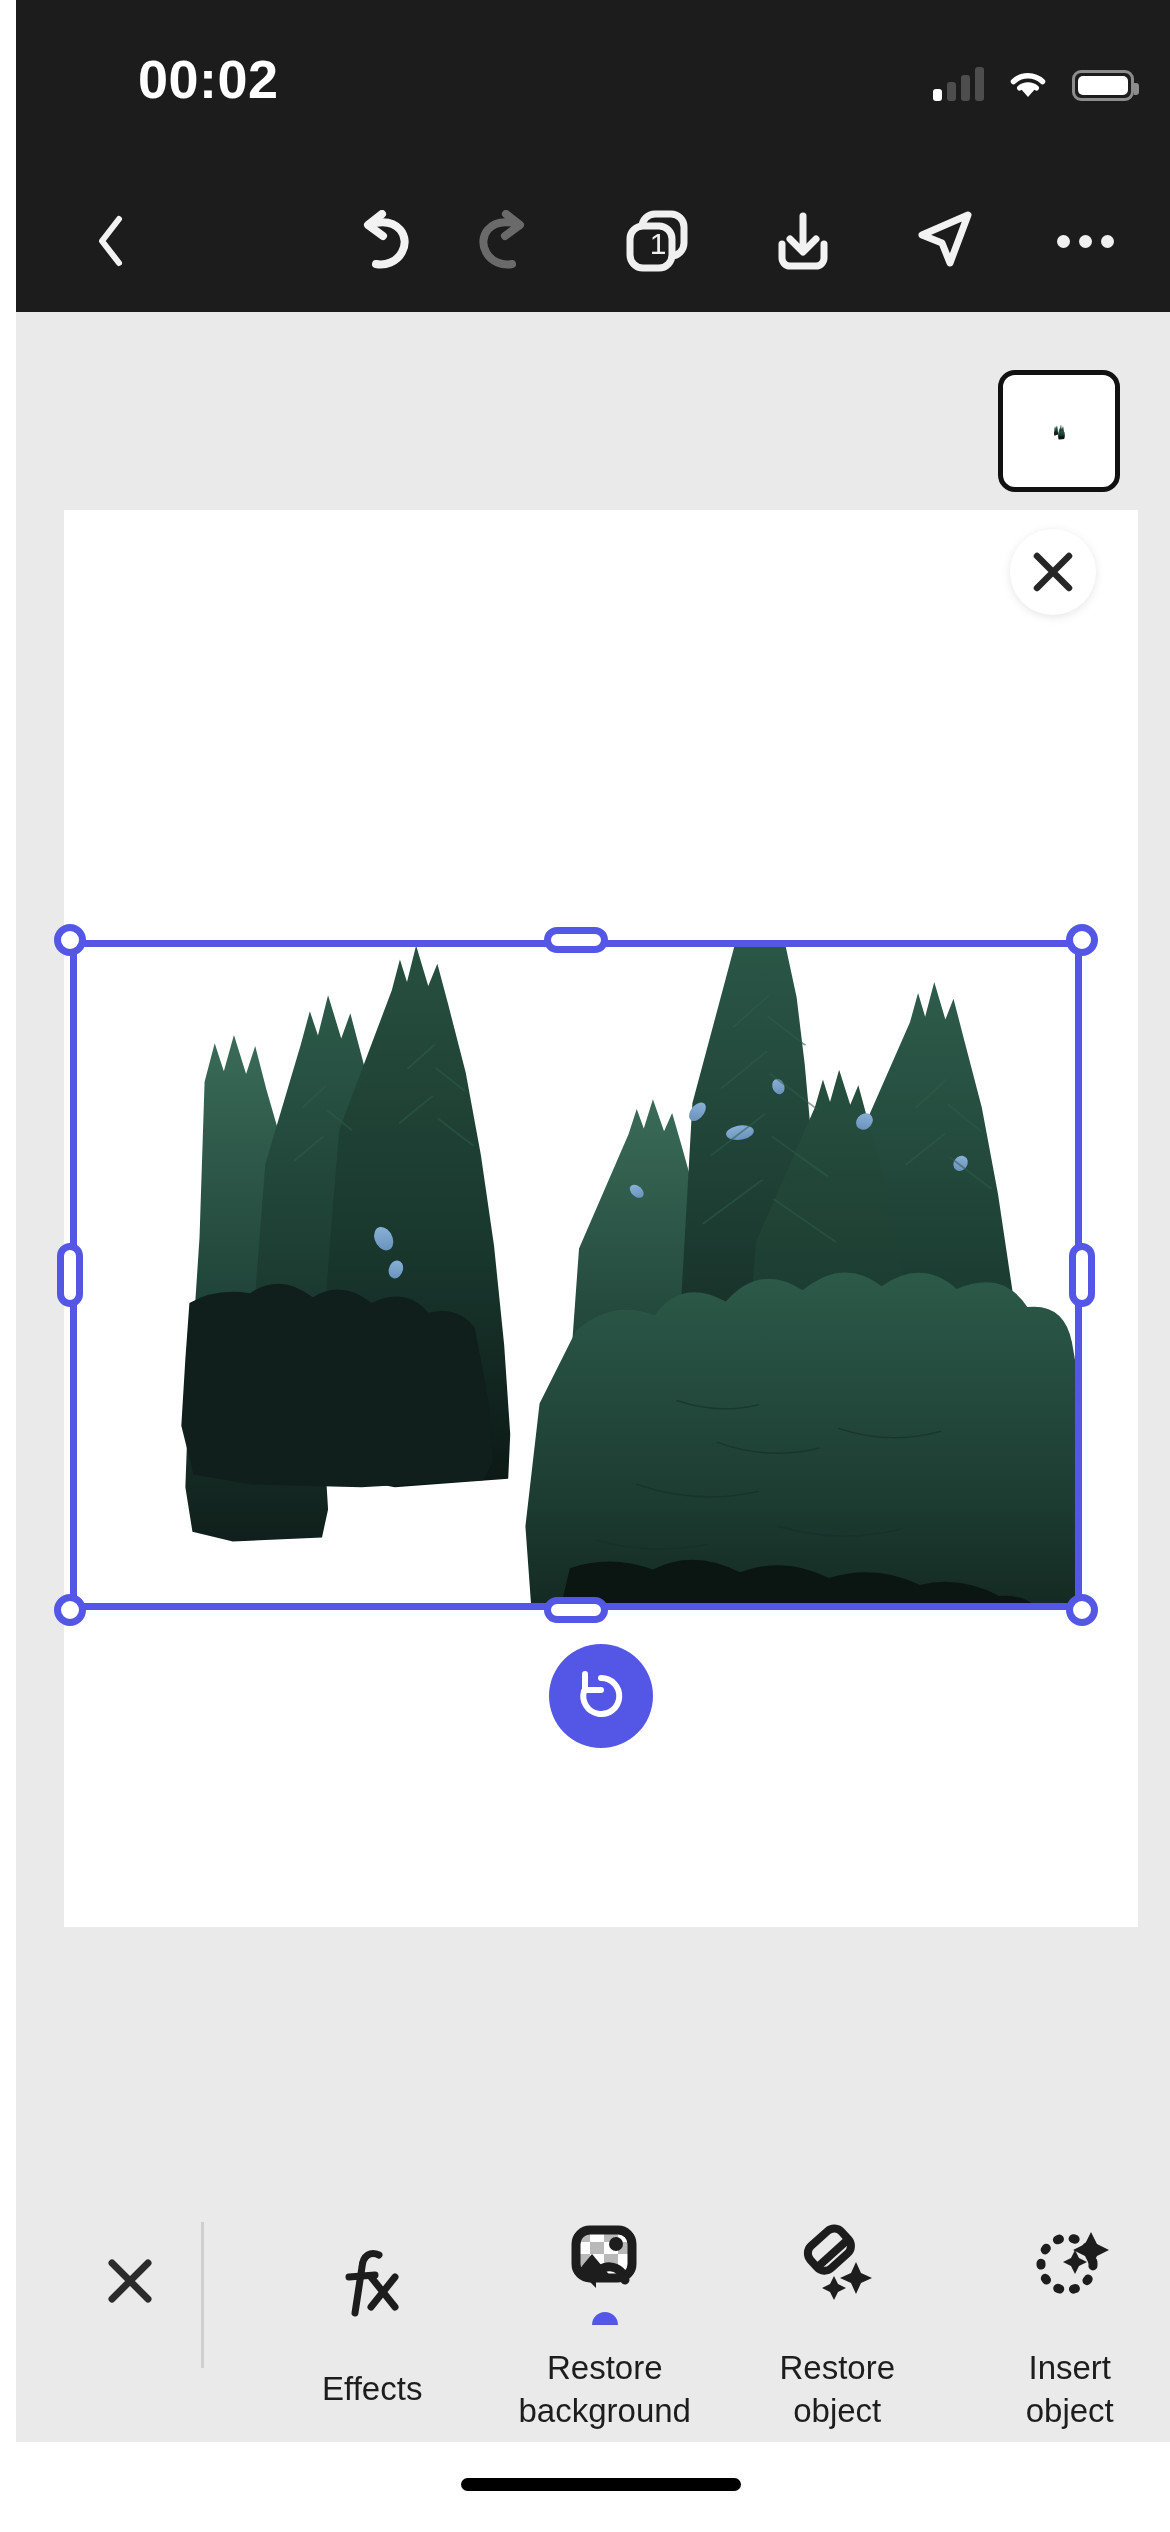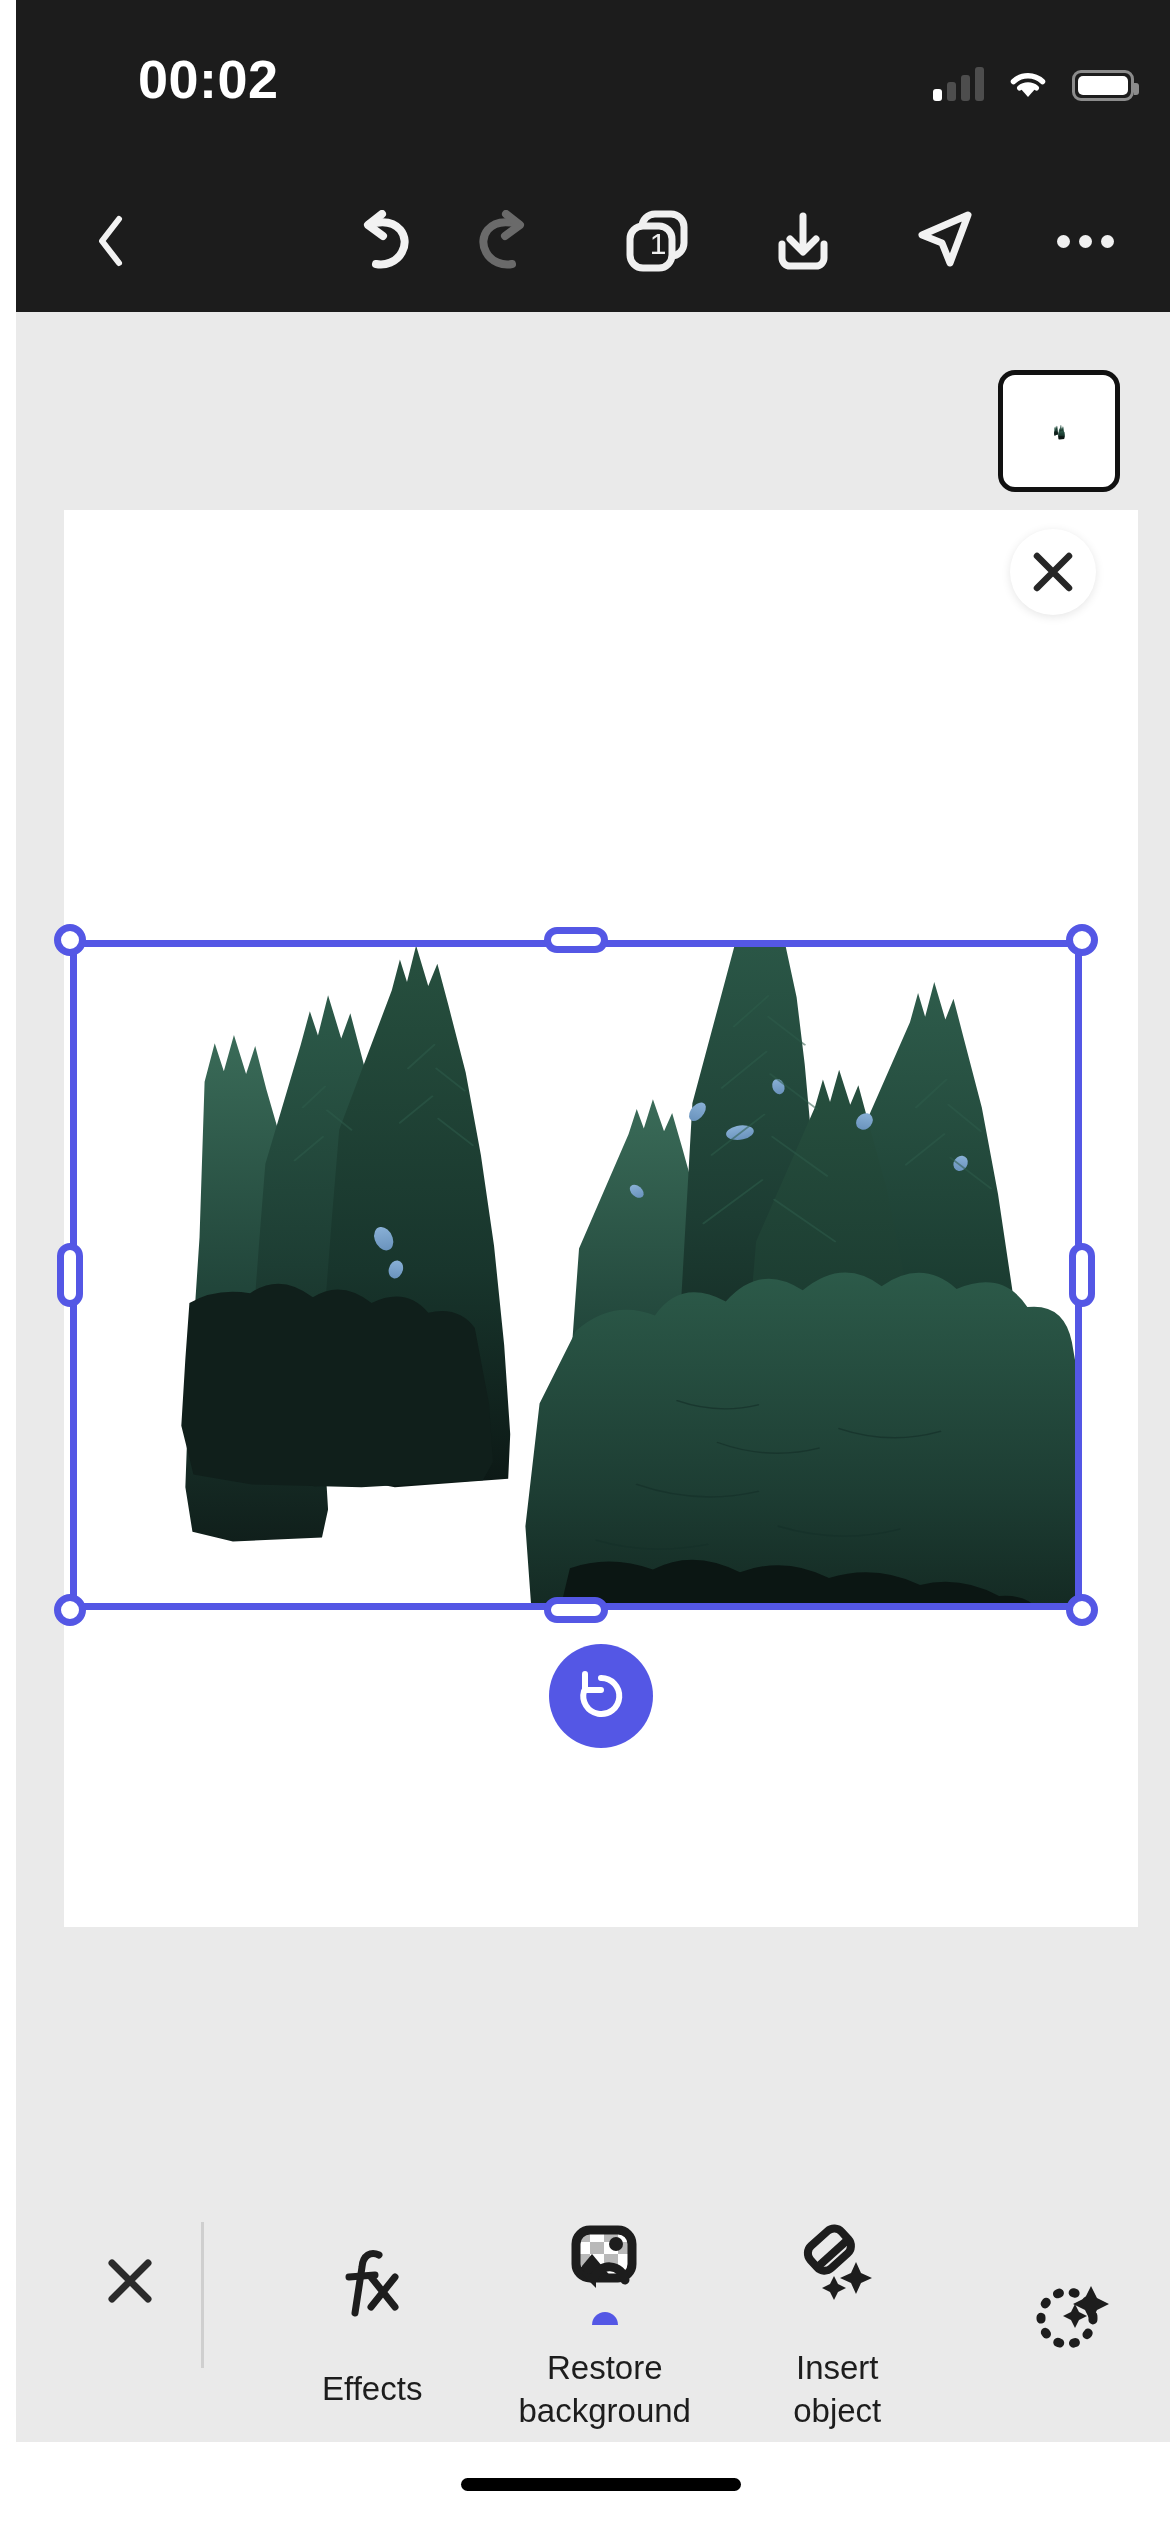--- a/index.html
+++ b/index.html
@@ -480,33 +480,35 @@
           <svg width="78" height="76" viewBox="0 0 78 76">
             <g transform="rotate(-42 34 30)">
               <rect x="14" y="10" width="42" height="30" rx="10" stroke="#1d1d1d" stroke-width="8" fill="none"></rect>
               <path d="M14 30 L56 30" stroke="#1d1d1d" stroke-width="8"></path>
             </g>
             <path d="M58 38 l5 11 11 5 -11 5 -5 11 -5 -11 -11 -5 11 -5 z" fill="#1d1d1d"></path>
             <path d="M36 52 l4 8 8 4 -8 4 -4 8 -4 -8 -8 -4 8 -4 z" fill="#1d1d1d"></path>
           </svg>
         </div>
         <div class="tool-dot hidden"></div>
-        <div class="tool-label">Insert
+        <div class="tool-label">Restore
 object</div>
       </div>
 
       <div class="tool">
         <div class="tool-ico">
           <svg width="78" height="76" viewBox="0 0 78 76">
             <circle cx="36" cy="40" r="26" stroke="#1d1d1d" stroke-width="9" fill="none" stroke-linecap="round" stroke-dasharray="2 14"></circle>
             <path d="M60 8 l6 12 12 6 -12 6 -6 12 -6 -12 -12 -6 12 -6 z" fill="#1d1d1d"></path>
             <path d="M44 26 l4 8 8 4 -8 4 -4 8 -4 -8 -8 -4 8 -4 z" fill="#1d1d1d"></path>
           </svg>
         </div>
         <div class="tool-dot hidden"></div>
+        <div class="tool-label">Insert
+object</div>
       </div>
 
     </div>
   </div>
 
   <div class="home-area">
     <div class="home-bar"></div>
   </div>
 
 </div>

